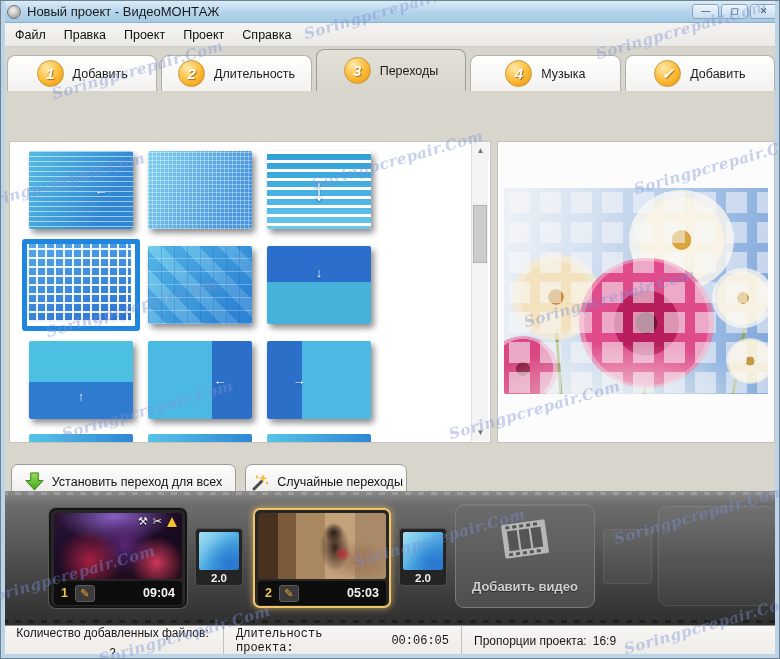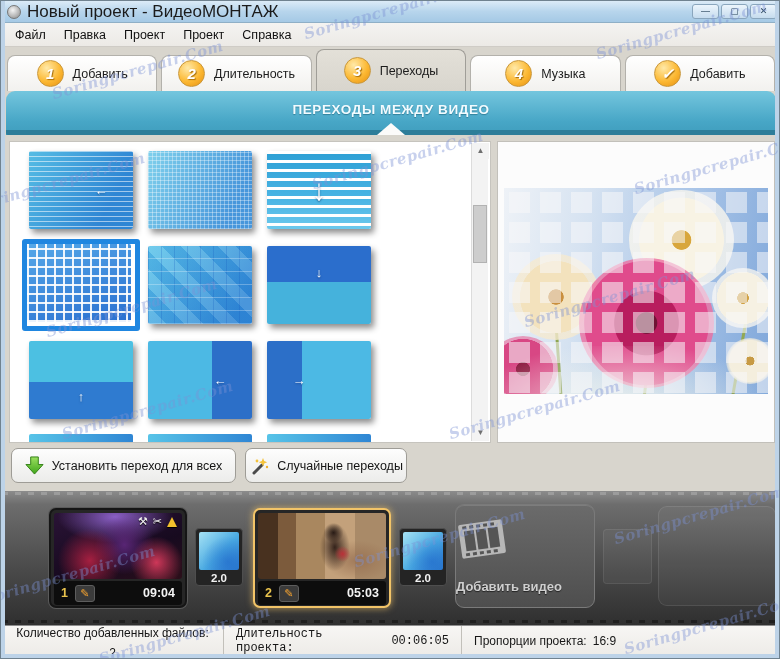--- a/index.html
+++ b/index.html
@@ -7,21 +7,21 @@
   .win { position:relative; width:780px; height:659px; background:#d8d5cd; overflow:hidden;
          border:1px solid #70828f; }
   
   .frame { position:absolute; inset:0; border:4px solid #bdd3e8; border-top:none; pointer-events:none; z-index:48; }
 
   
   .titlebar { position:absolute; left:0; top:0; width:780px; height:22px; display:flex; align-items:center;
     background:linear-gradient(180deg,#dcebf7,#b7d5ec 50%,#a5c9e5); border-bottom:1px solid #8fafc6; z-index:5; }
   .app-icon { width:14px; height:14px; border-radius:50%; margin:0 6px 0 6px;
     background:radial-gradient(circle at 40% 35%, #f4f4f4, #b9b9b9 55%, #8b8b8b); border:1px solid #777; }
-  .title-text { font-size:17px; color:#1b1b1b; }
+  .title-text { font-size:13px; color:#1b1b1b; }
   .winbtns { margin-left:auto; display:flex; gap:2px; padding-right:4px; }
   .winbtn { width:27px; height:15px; border:1px solid #8aa6bd; border-radius:3px;
     background:linear-gradient(#ecf5fc,#c6dcee); font-size:9px; line-height:13px; text-align:center; color:#27435a; cursor:default; }
 
   
   .menubar { position:absolute; left:1px; top:22px; width:778px; height:24px; display:flex; align-items:center;
     background:linear-gradient(#f4f3f1,#eceae6); border-bottom:1px solid #cfccc6; padding-left:4px; z-index:5; }
   .menu-item { font-size:12.5px; color:#111; padding:3px 9px; }
 
   
@@ -99,21 +99,21 @@
     background:radial-gradient(circle, #8c1a40 0 14%, #d84784 15% 62%, rgba(230,120,165,.7) 63% 88%, transparent 89%); }
   .fl-white-r1 { left:208px; top:80px; width:62px; height:60px;
     background:radial-gradient(circle, #d1a245 0 13%, #f6f1e3 14% 60%, rgba(250,247,240,.75) 61% 86%, transparent 87%); }
   .fl-white-r2 { left:222px; top:150px; width:48px; height:46px;
     background:radial-gradient(circle, #c79a44 0 13%, #f4eedd 14% 62%, transparent 80%); }
   .haze { position:absolute; left:0; bottom:-18px; width:100%; height:66px;
     background:radial-gradient(ellipse at 45% 100%, rgba(246,248,238,.85), rgba(246,248,238,0) 75%); }
   .sq-overlay { position:absolute; left:0; top:0; }
 
   
-  .btnrow { position:absolute; left:0; top:446px; width:632px; height:38px; }
+  .btnrow { position:absolute; left:0; top:462px; width:632px; height:38px; }
   .act-btn { position:absolute; top:1px; height:35px; display:flex; align-items:center; justify-content:center; gap:8px;
     background:linear-gradient(#fdfdfd,#ececea); border:1px solid #9e9c96; border-radius:7px; font-size:12.5px; color:#141414; }
   .btn-setall { left:10px; width:225px; }
   .btn-random { left:244px; width:162px; }
 
   
   .timeline { position:absolute; left:1px; top:490px; width:778px; height:134px;
     background:linear-gradient(180deg,#8c8c8c 0,#6d6d6d 10%,#4a4a4a 58%,#2f2f2f 100%); }
   .timeline::before { content:''; position:absolute; left:0; top:1px; width:100%; height:3px;
     background:repeating-linear-gradient(90deg,#a2a2a2 0 6px, transparent 6px 13px); opacity:.8; }
@@ -146,21 +146,21 @@
     color:#f0a030; font-size:11px; line-height:15px; text-align:center; }
   .clip-dur { margin-left:auto; color:#f4f4f4; font-size:12.5px; font-weight:bold; }
   .trans-chip { position:absolute; top:37px; width:48px; height:58px; background:#242424; border:1px solid #4e4e4e;
     border-radius:4px; padding:3px; }
   .trans-sq { width:100%; height:38px; border-radius:2px;
     background:radial-gradient(circle at 72% 78%, rgba(25,95,200,.55), transparent 62%),
                linear-gradient(135deg,#a6e2f4,#4aaae2 55%,#2f7fd0); }
   .trans-dur { text-align:center; color:#f2f2f2; font-size:11.5px; font-weight:bold; line-height:16px; }
   .add-card { position:absolute; left:453px; top:13px; width:140px; height:104px; border-radius:9px;
     background:linear-gradient(#6b6b6b,#4e4e4e); border:1px solid #7a7a7a; box-shadow:inset 0 1px 0 rgba(255,255,255,.12);
-    display:flex; flex-direction:column; justify-content:center; gap:20px; }
+    display:flex; flex-direction:column; align-items:center; justify-content:center; gap:20px; }
   .add-label { color:#cfcfcf; font-size:13px; font-weight:bold; text-shadow:0 1px 1px #222; }
   .ph-square { position:absolute; left:601px; top:38px; width:49px; height:55px; border-radius:4px;
     background:rgba(255,255,255,.045); border:1px solid rgba(255,255,255,.08); }
   .ph-card { position:absolute; left:656px; top:15px; width:118px; height:100px; border-radius:9px;
     background:rgba(255,255,255,.04); border:1px solid rgba(255,255,255,.09); }
 
   
   .statusbar { position:absolute; left:1px; top:624px; width:778px; height:31px; display:flex; align-items:center;
     background:linear-gradient(#f7f6f4,#edebe7); border-top:1px solid #8d8d8d; font-size:12px; color:#161616; }
   .st-cell { display:flex; align-items:center; gap:6px; height:100%; padding:0 12px; border-right:1px solid #c2c0ba; }
@@ -211,25 +211,20 @@
     <div class="tab">
       <span class="badge">4</span>
       <span class="tab-label">Музыка</span>
     </div>
     <div class="tab">
       <span class="badge">✓</span>
       <span class="tab-label">Добавить</span>
     </div>
   </div>
 
-  <div class="bluehdr">
-    <div class="hdr-title">ПЕРЕХОДЫ МЕЖДУ ВИДЕО</div>
-    <div class="bluehdr-strip"></div>
-    <div class="notch"></div>
-  </div>
 
   <div class="list-panel">
     <div class="grid">
       <div class="thumb t-hlines" style="left:0; top:0;">
         <span class="arr" style="margin-left:40px">←</span>
       </div>
       <div class="thumb t-finegrid" style="left:119px; top:0;"></div>
       <div class="thumb t-stripes" style="left:238px; top:0;">
         <span class="arr arr-large">↓</span>
       </div>

